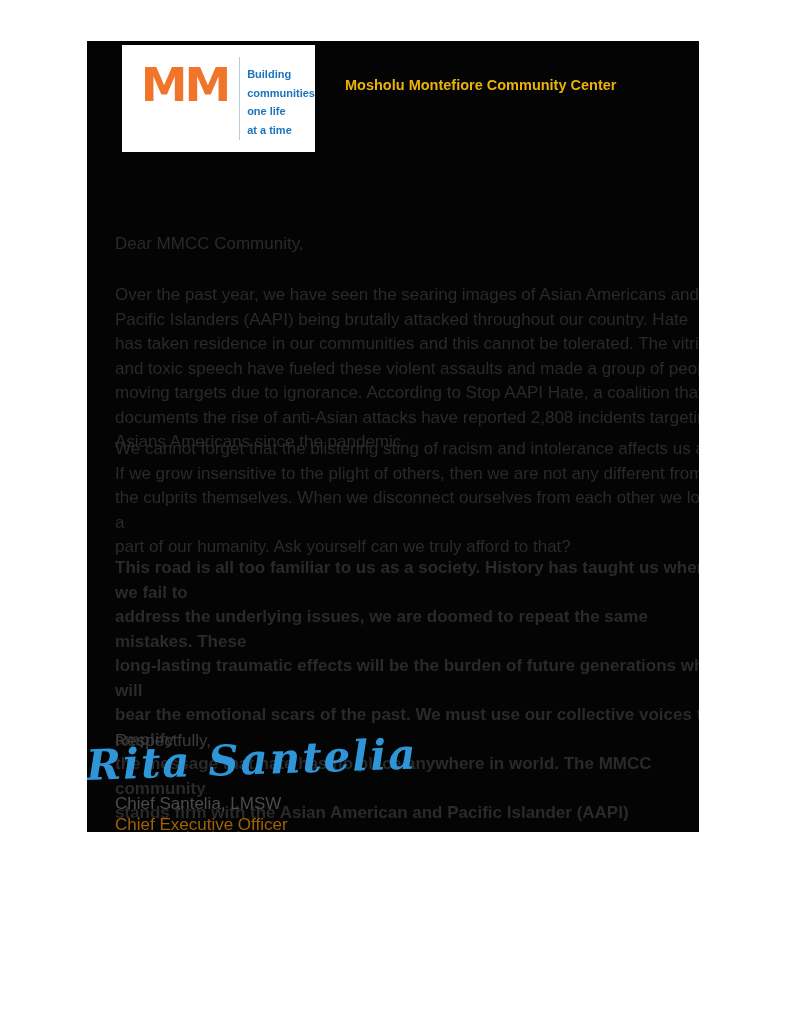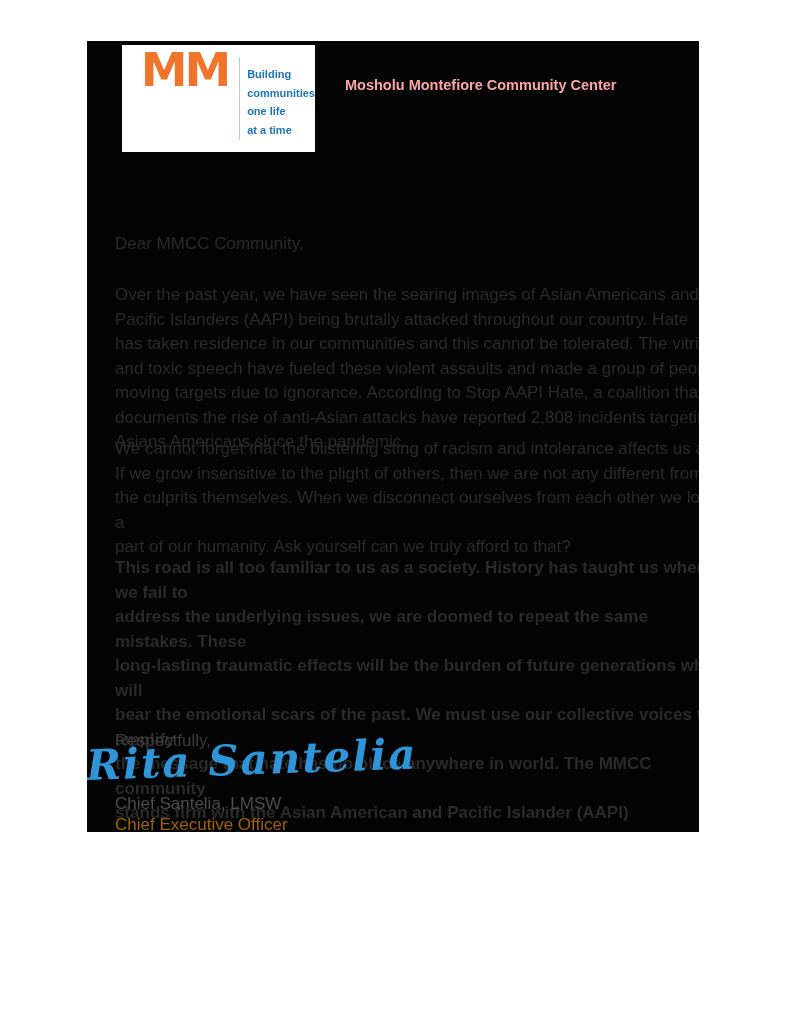--- a/index.html
+++ b/index.html
@@ -25,21 +25,21 @@
   .logo-plate {
     position: absolute;
     left: 35px; top: 4px;              
     width: 193px; height: 107px;
     background: #ffffff;
     display: flex;
   }
   .logo-acronym {
     width: 112px;
     padding-left: 8px;
-    padding-top: 4px;
+    padding-top: 19px;
     color: #f0752a;
     font-family: "DejaVu Sans", sans-serif;
     font-weight: 800;
     font-size: 47px;
     line-height: 41px;
     letter-spacing: -3px;
     text-align: center;
   }
   .logo-divider {
     width: 1px; background: #b7cbdd;
@@ -53,21 +53,21 @@
     font-size: 11px;
     line-height: 18.5px;
     font-weight: 600;
     white-space: pre-line;
   }
 
   
   .org-header {
     position: absolute;
     left: 258px; top: 36px;            
-    color: #fca5a5;
+    color: #eab308;
   }
   .org-name { font-size: 14.5px; font-weight: 700; margin-bottom: 7px; }
   .org-contact { font-size: 13.5px; font-weight: 600; }
 
   
   .ltr { position: absolute; left: 3px; color: #2a2a2a; font-size: 17px; margin-left: 25px; }
   .para { line-height: 24.5px; white-space: pre-line; width: 606px; }
   .greeting     { top: 191px; }        
   .paragraph-1  { top: 242px; }
   .paragraph-2  { top: 396px; }

